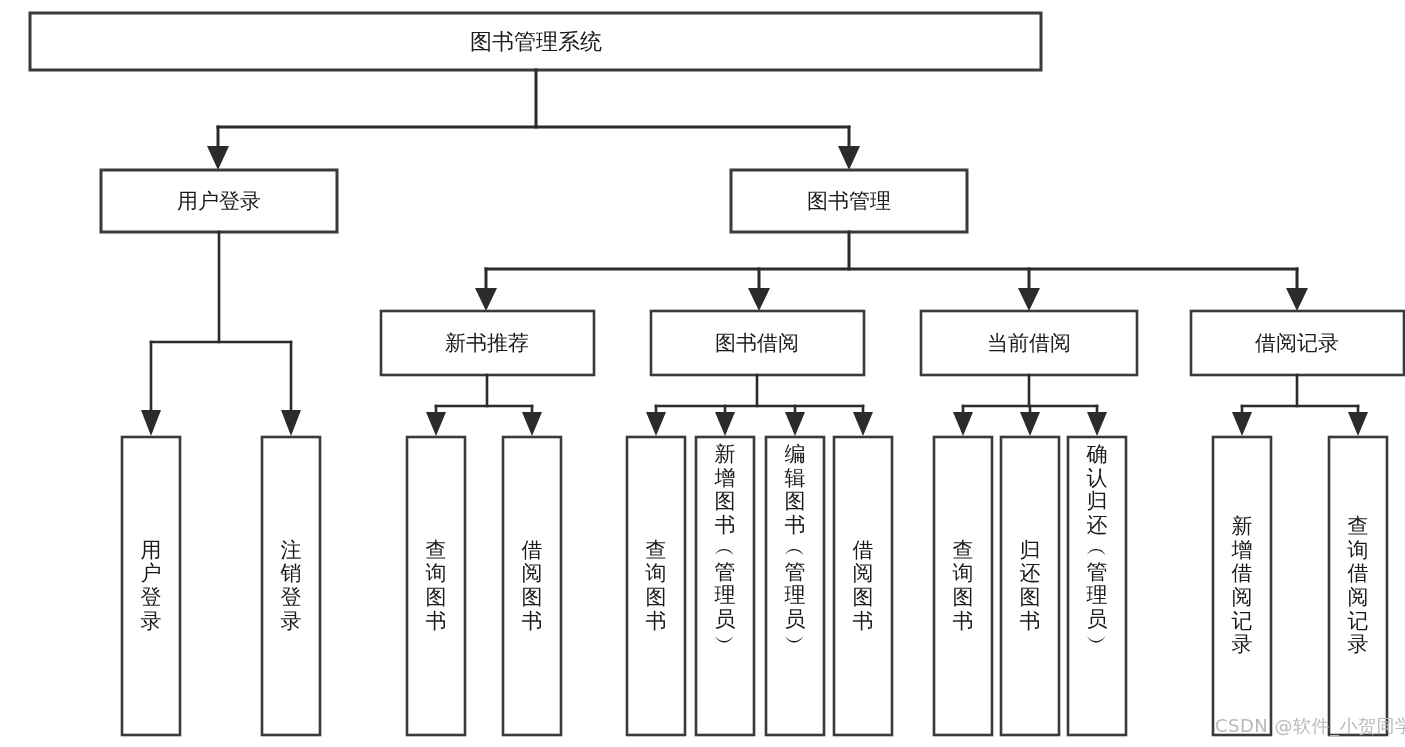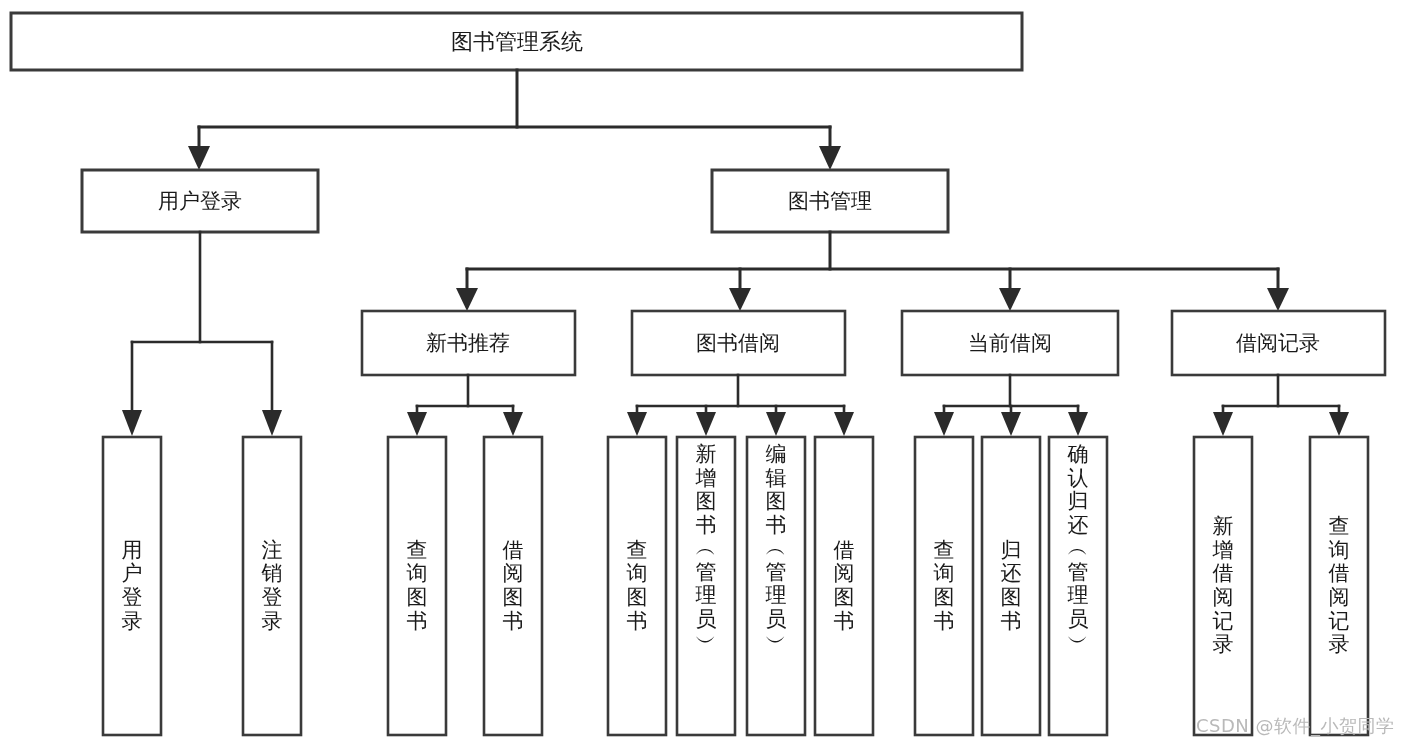--- a/index.html
+++ b/index.html
@@ -12,20 +12,21 @@
     width: 1405px;
     height: 747px;
     overflow: hidden;
     font-family: "DejaVu Sans", "Liberation Sans", sans-serif;
   }
   #diagram-root {
     position: relative;
     width: 1292px;
     height: 747px;
     background: #ffffff;
+    margin-left: 19px;
   }
   svg.flow {
     position: absolute;
     top: 0;
     left: 0;
     width: 1405px;
     height: 747px;
     display: block;
   }
   .node-box {

